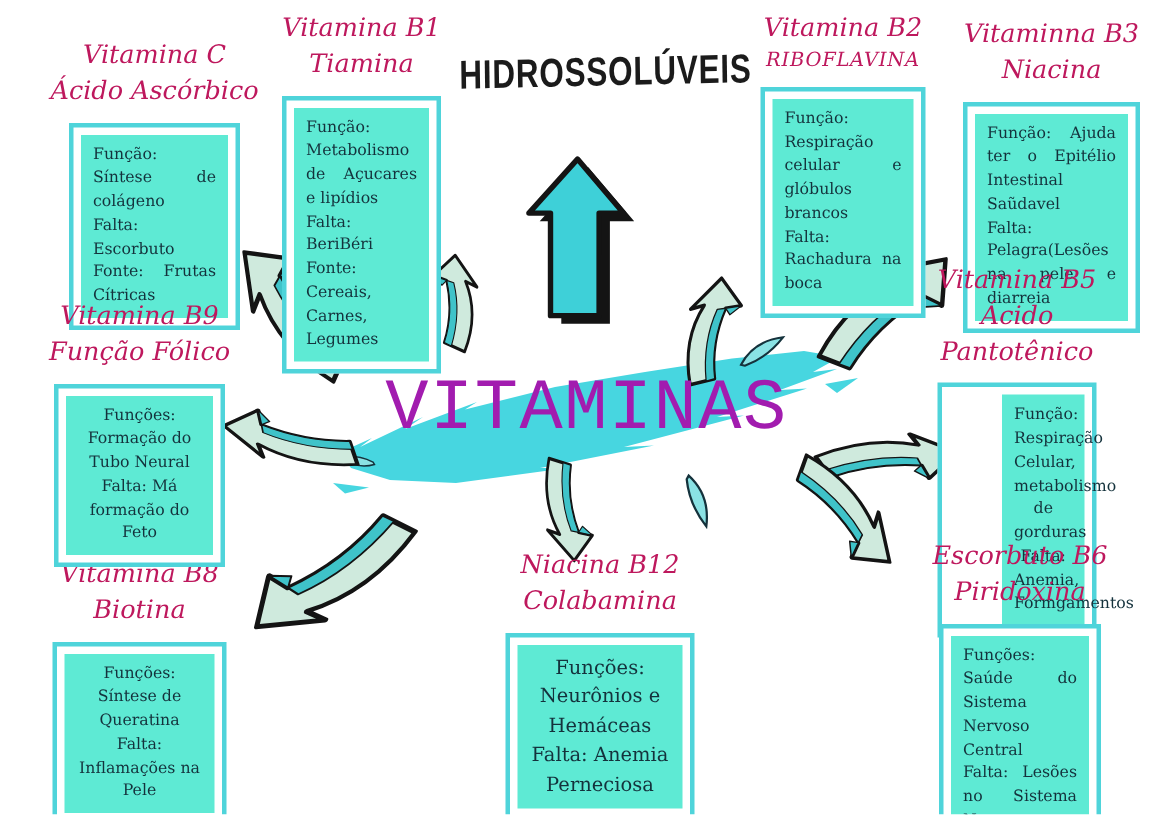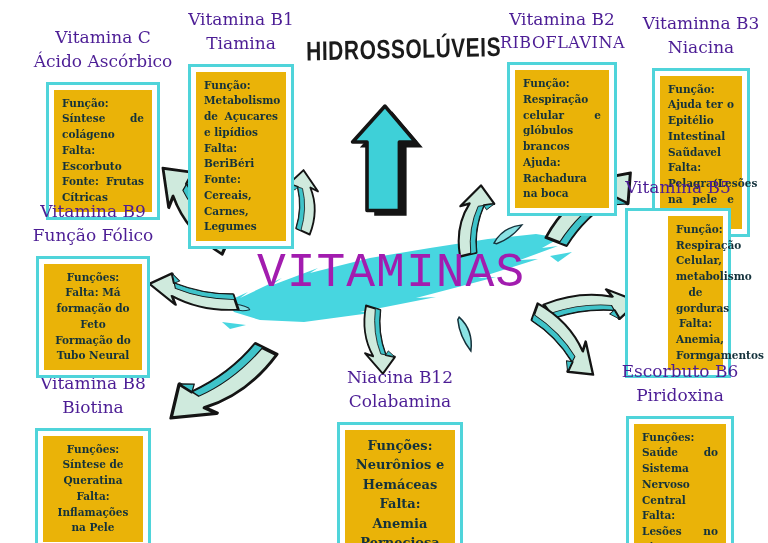--- a/index.html
+++ b/index.html
@@ -31,35 +31,35 @@
   .a-b6 {left:525px;top:297px;width:70px;height:95px;transform:rotate(135deg);}
   .a-b12{left:351px;top:302px;width:60px;height:74px;transform:scaleX(-1) rotate(-174deg);}
   .a-b8 {left:170px;top:313px;width:95px;height:130px;transform:rotate(-128deg);}
   .a-b9 {left:164px;top:241px;width:62px;height:98px;transform:rotate(-80deg);}
   .arrow-body{fill:#cfeadd;stroke:#141414;stroke-width:3;stroke-linejoin:round;}
   .arrow-edge{fill:#3fc3c9;stroke:#141414;stroke-width:1.2;stroke-linejoin:round;}
   .leaf{position:absolute;z-index:2;}
   
   .node{position:absolute;z-index:4;}
   .ntitle{
-    font-family:"DejaVu Serif",serif;font-size:17px;
-    line-height:1.4;color:#4c1d95;text-align:center;margin-bottom:8px;
+    font-family:"DejaVu Serif",serif;font-style:italic;font-size:17px;
+    line-height:1.4;color:#be185d;text-align:center;margin-bottom:8px;
   }
   .box{border:3px solid #4fd4da;background:#ffffff;padding:5px;margin:0 auto;box-sizing:border-box;}
   .inner{
-    background:#eab308;padding:6px 8px;color:#14323c;
-    font-family:"DejaVu Serif",serif;font-weight:bold;font-size:10.5px;line-height:1.5;
+    background:#5eead4;padding:6px 8px;color:#14323c;
+    font-family:"DejaVu Serif",serif;font-weight:normal;font-size:10.5px;line-height:1.5;
   }
   .just .inner div{text-align:justify;}
   .cent .inner div{text-align:center;}
   .n-c  {left:25px;top:26px;width:156px;}  .n-c  .box{width:114px;}
   .n-b1 {left:180px;top:8px;width:122px;}  .n-b1 .box{width:106px;}
   .n-b2 {left:500px;top:8px;width:124px;}  .n-b2 .box{width:110px;}
-  .n-b2 .t2{font-size:16px;letter-spacing:.5px;}
-  .n-b3 {left:638px;top:12px;width:126px;} .n-b3 .box{width:98px;}
+  .n-b2 .t2{font-size:13px;letter-spacing:.5px;}
+  .n-b3 {left:638px;top:12px;width:126px;} .n-b3 .box{width:118px;}
   .n-b5 {left:613px;top:176px;width:130px;}.n-b5 .box{width:106px;padding-left:40px;}
   .n-b6 {left:616px;top:360px;width:128px;}.n-b6 .box{width:108px;}
   .n-b12{left:326px;top:366px;width:148px;}.n-b12 .box{width:126px;}
   .n-b12 .inner{font-size:13px;line-height:1.5;}
   .n-b8 {left:22px;top:372px;width:142px;} .n-b8 .box{width:116px;}
   .n-b9 {left:16px;top:200px;width:154px;} .n-b9 .box{width:114px;}
 </style>
 </head>
 <body>
 
@@ -156,21 +156,21 @@
   </div>
 
   <div class="node n-b2 just">
     <div class="ntitle">
       <div>Vitamina B2</div>
       <div class="t2">RIBOFLAVINA</div>
     </div>
     <div class="box">
         <div class="inner" style="min-height:78px">
       <div>Função: Respiração celular e glóbulos brancos</div>
-      <div>Ajuda: Rachadura na boca</div>
+      <div>Falta: Rachadura na boca</div>
     </div>
       </div>
   </div>
 
   <div class="node n-b3 just">
     <div class="ntitle">
       <div>Vitaminna B3</div>
       <div>Niacina</div>
     </div>
     <div class="box">
@@ -178,20 +178,21 @@
       <div>Função: Ajuda ter o Epitélio Intestinal Saũdavel</div>
       <div>Falta:</div>
       <div>Pelagra(Lesões na pele e diarreia</div>
     </div>
       </div>
   </div>
 
   <div class="node n-b5 cent">
     <div class="ntitle">
       <div>Vitamina B5</div>
+      <div>Ácido Pantotênico</div>
     </div>
     <div class="box">
         <div class="inner" style="min-height:94px">
       <div>Função: Respiração Celular, metabolismo de gorduras</div>
       <div>Falta: Anemia, Formgamentos</div>
     </div>
       </div>
   </div>
 
   <div class="node n-b6 just">
@@ -236,19 +237,19 @@
   </div>
 
   <div class="node n-b9 cent">
     <div class="ntitle">
       <div>Vitamina B9</div>
       <div>Função Fólico</div>
     </div>
     <div class="box">
         <div class="inner" style="min-height:92px">
       <div>Funções:</div>
+      <div>Formação do Tubo Neural</div>
       <div>Falta: Má formação do Feto</div>
-      <div>Formação do Tubo Neural</div>
     </div>
       </div>
   </div>
 
 </div>
 
 </body></html>

